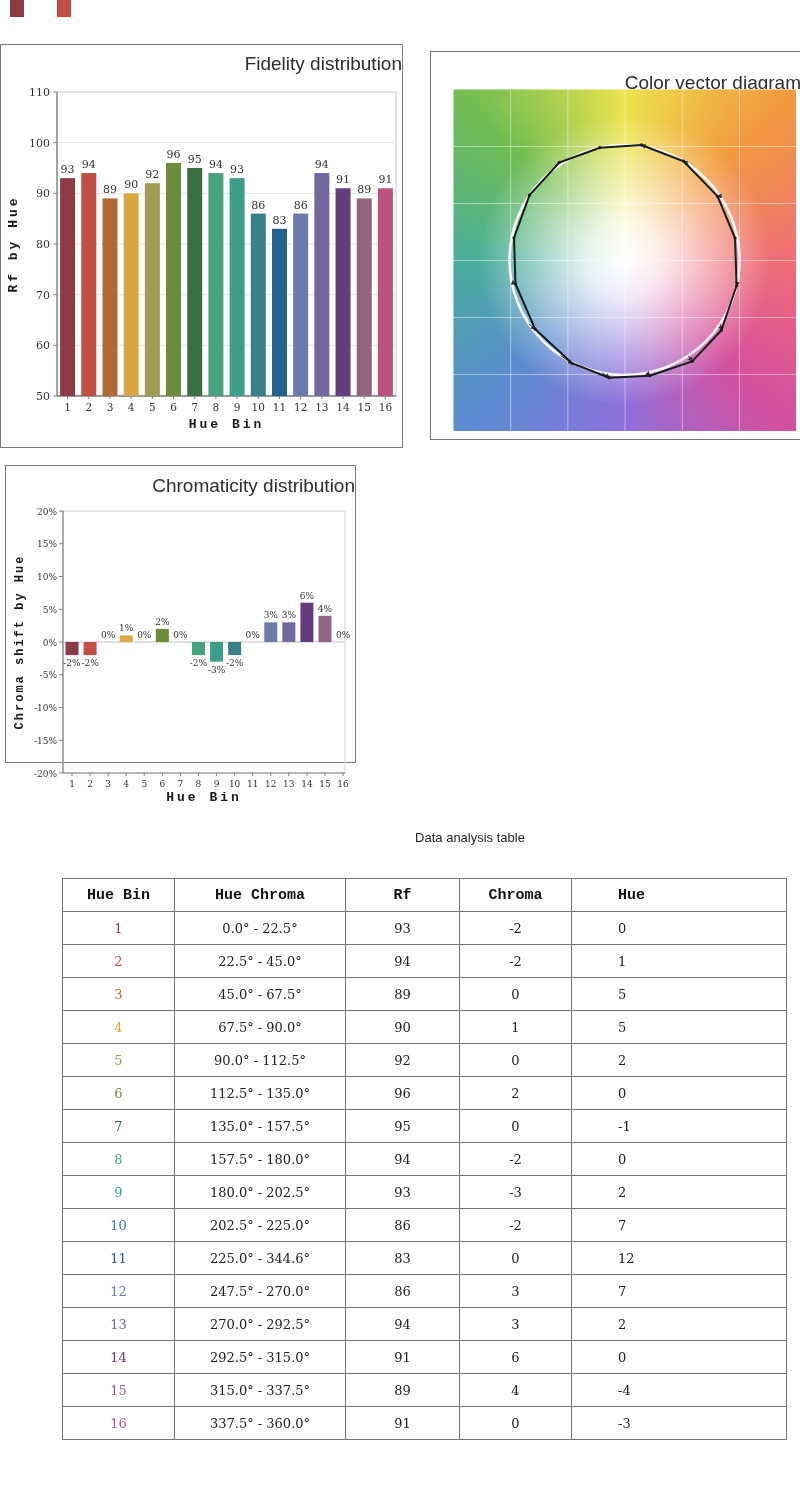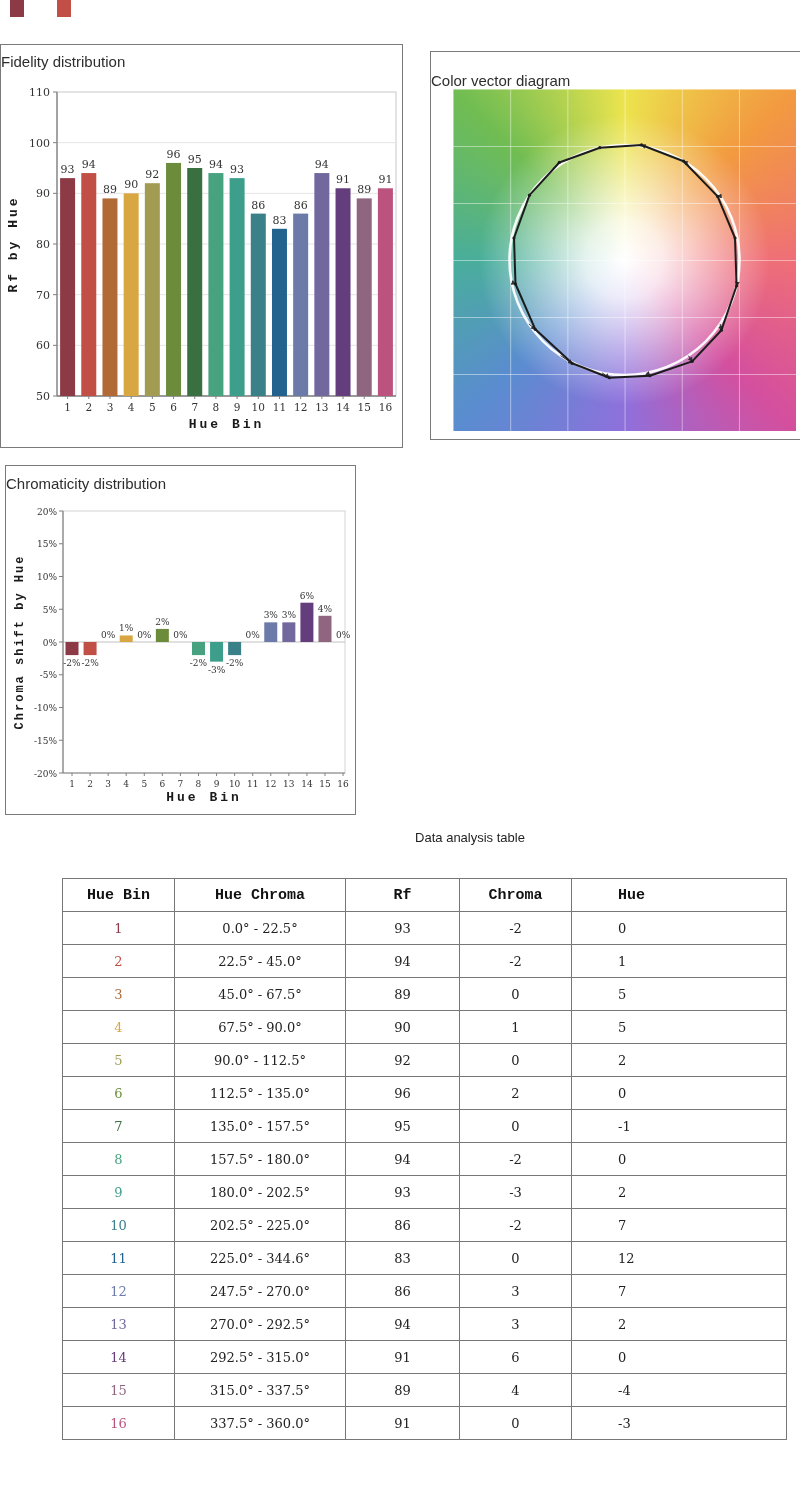--- a/index.html
+++ b/index.html
@@ -1,23 +1,23 @@
 <!DOCTYPE html>
 <html><head>
 <meta charset="utf-8">
 <style>
   html,body{margin:0;padding:0;}
   body{width:800px;height:1497px;position:relative;background:#fff;overflow:hidden;
        font-family:"Liberation Sans",sans-serif;}
   .panel{position:absolute;background:#fff;border:1px solid #7a7a7a;box-sizing:border-box;}
-  .panel-title{position:absolute;left:0;right:0;text-align:left;font-size:15px;color:#2e2e2e;
+  .panel-title{position:absolute;left:0;right:0;text-align:right;font-size:19px;color:#2e2e2e;
        font-family:"Liberation Sans",sans-serif;letter-spacing:0;}
   #fidelity-panel{left:0px;top:44px;width:403px;height:404px;}
   #vector-panel{left:430px;top:51px;width:372px;height:389px;}
-  #chroma-panel{left:5px;top:465px;width:351px;height:350px;}
+  #chroma-panel{left:5px;top:465px;width:351px;height:298px;}
   #fidelity-panel .panel-title{top:8px;}
   #vector-panel .panel-title{top:20px;}
   #chroma-panel .panel-title{top:9px;}
   .chart-svg{position:absolute;left:0;top:0;}
   #vector-square{position:absolute;left:22px;top:37px;width:343px;height:342px;}
   #vector-overlay{position:absolute;left:0;top:0;}
   .frag{position:absolute;top:0;height:17px;width:14px;}
   #table-title{position:absolute;left:140px;top:830px;width:660px;text-align:center;
        font-size:13px;color:#1e1e1e;}
   #data-table{position:absolute;left:62px;top:878px;width:724px;border-collapse:collapse;

